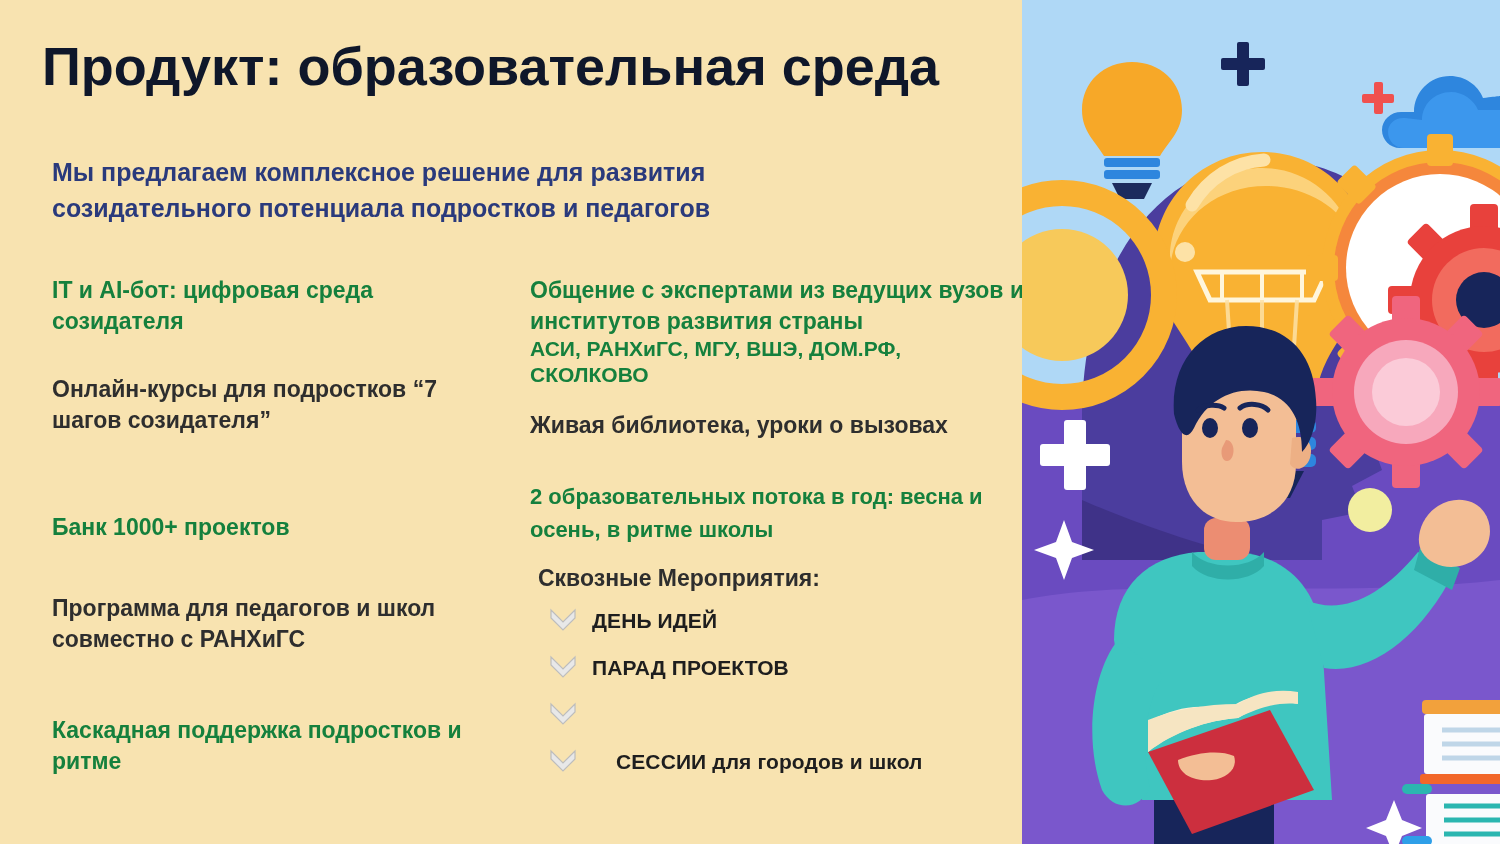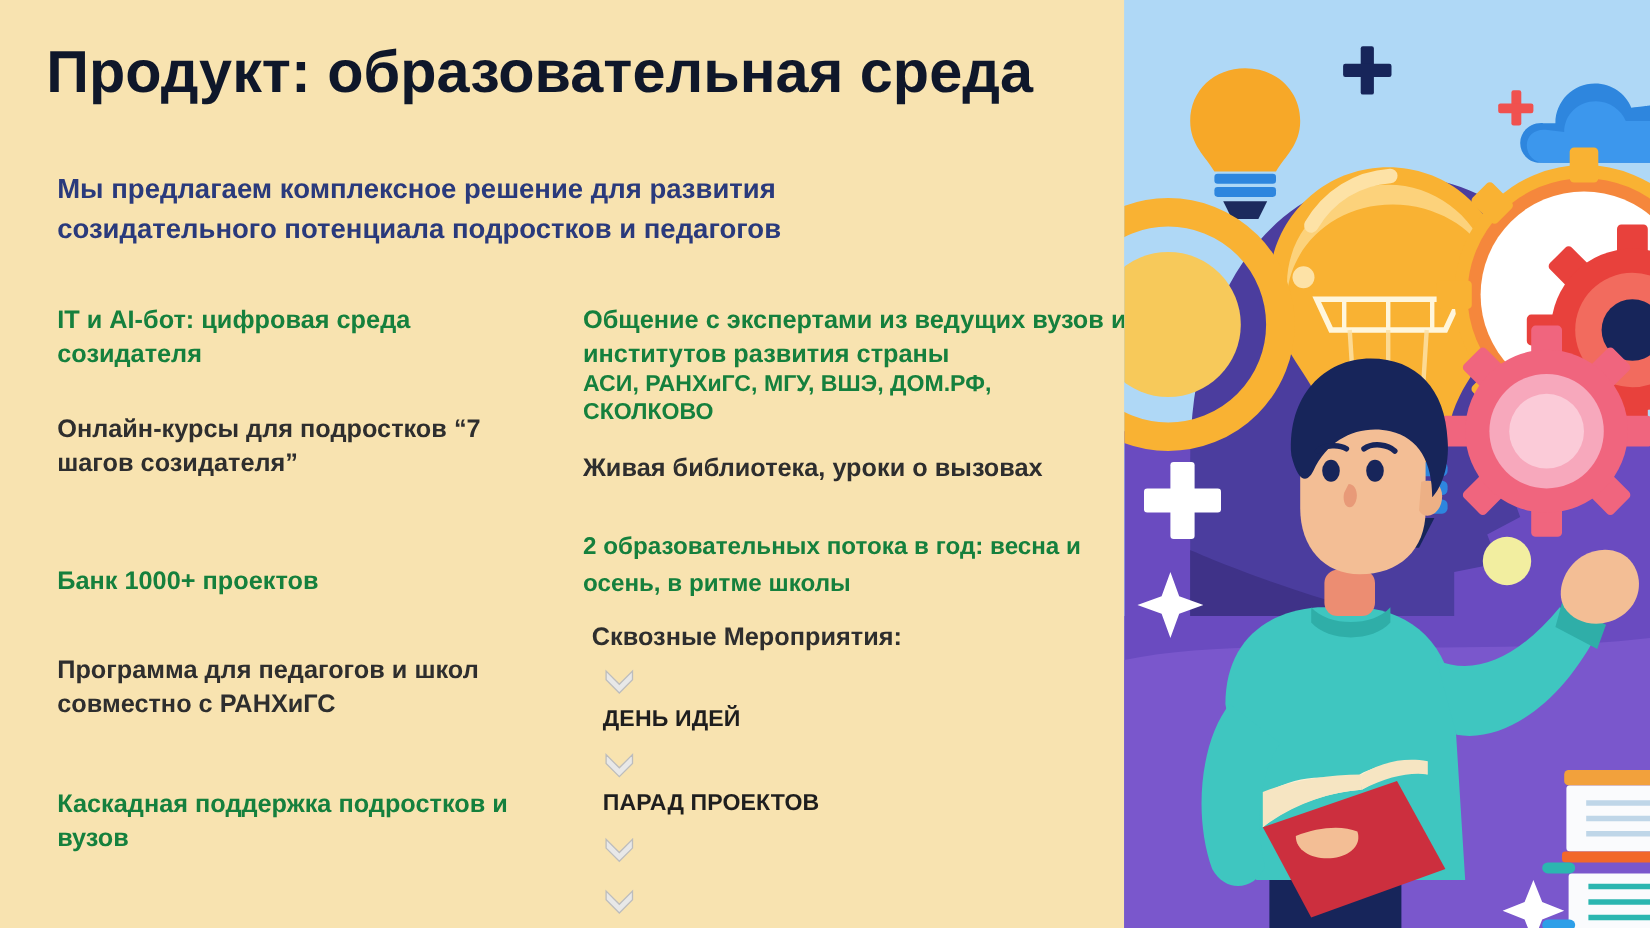--- a/index.html
+++ b/index.html
@@ -82,21 +82,20 @@
     position: absolute;
     top: 330px;
     left: 0;
     width: 495px;
   }
   .event-item {
     display: flex;
     align-items: flex-start;
     margin-bottom: 14px;
     padding-left: 18px;
-    flex-direction: column;
   }
   .event-item:last-child { margin-bottom: 0; gap: 24px; }
   .chevron {
     flex: 0 0 auto;
     width: 30px;
     height: 32px;
     margin-right: 14px;
     margin-top: 1px;
   }
   .event-label {
@@ -134,21 +133,21 @@
     <div class="col" id="col-left">
 
       <div class="block b-l0 red">IT и AI-бот: цифровая среда созидателя</div>
 
       <div class="block b-l1 dark">Онлайн-курсы для подростков “7 шагов созидателя”</div>
 
       <div class="block b-l2 red">Банк 1000+ проектов</div>
 
       <div class="block b-l3 dark">Программа для педагогов и школ совместно с РАНХиГС</div>
 
-      <div class="block b-l4 red">Каскадная поддержка подростков и вузов</div>
+      <div class="block b-l4 red">Каскадная поддержка подростков и ритме</div>
 
     </div>
 
     <div class="col" id="col-mid">
 
       <div class="block b-m0 red">
         <span>Общение с экспертами из ведущих вузов и институтов развития страны</span>
         <span class="small">АСИ, РАНХиГС, МГУ, ВШЭ, ДОМ.РФ, СКОЛКОВО</span>
       </div>
 

